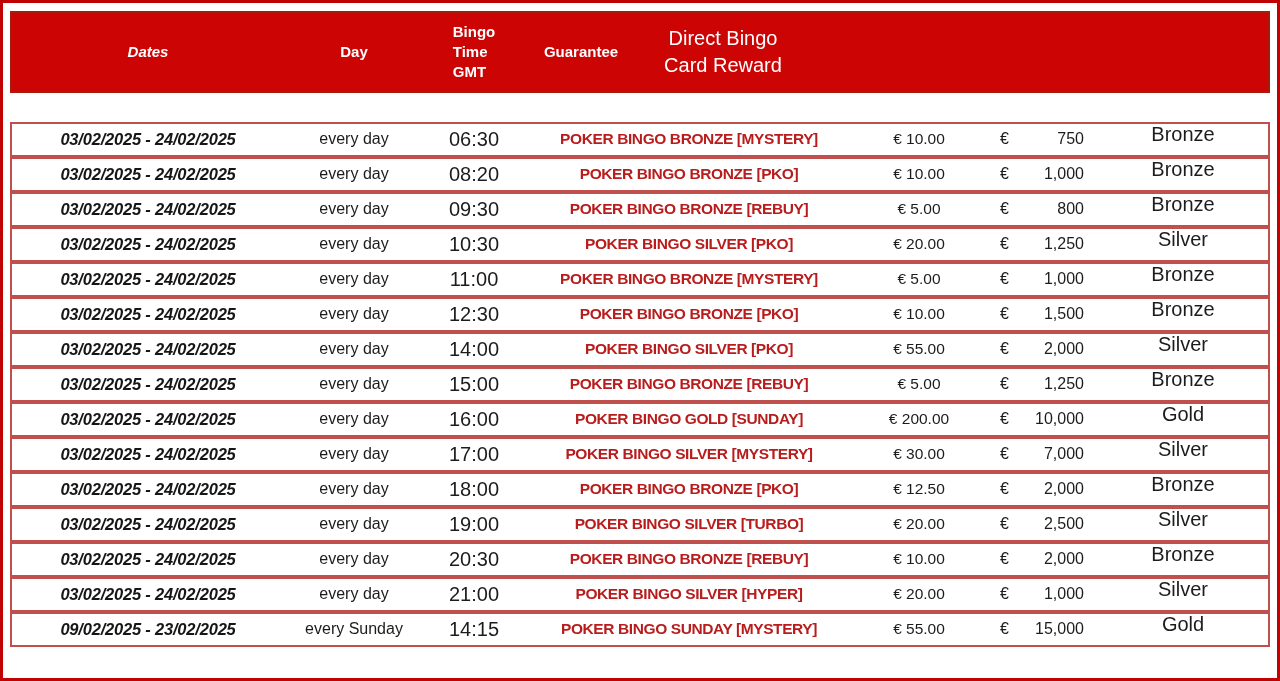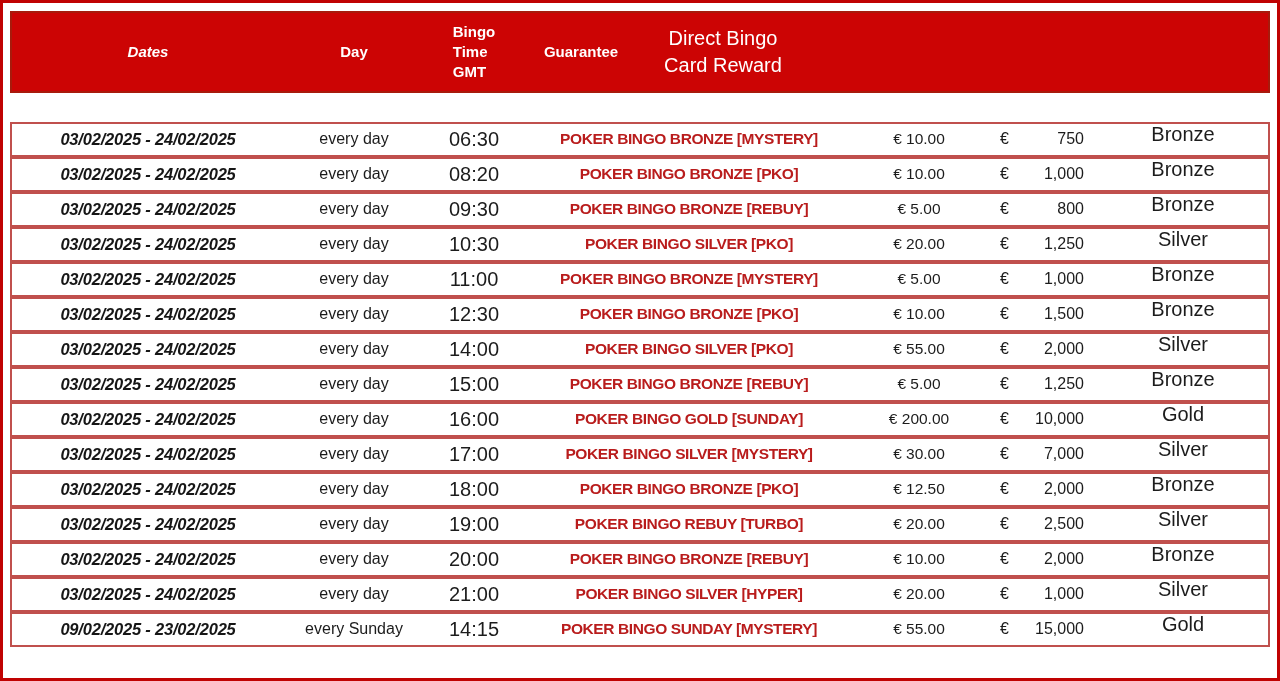--- a/index.html
+++ b/index.html
@@ -258,35 +258,35 @@
       </div>
       <div class="td c-reward">
         <span class="reward-text">Bronze</span>
       </div>
     </div>
 
     <div class="tr">
       <div class="td c-dates">03/02/2025 - 24/02/2025</div>
       <div class="td c-day">every day</div>
       <div class="td c-time">19:00</div>
-      <div class="td c-name">POKER BINGO REBUY [TURBO]</div>
+      <div class="td c-name">POKER BINGO SILVER [TURBO]</div>
       <div class="td c-buyin">€ 20.00</div>
       <div class="td c-guarantee">
         <span>€</span>
         <span>2,500</span>
       </div>
       <div class="td c-reward">
         <span class="reward-text">Silver</span>
       </div>
     </div>
 
     <div class="tr">
       <div class="td c-dates">03/02/2025 - 24/02/2025</div>
       <div class="td c-day">every day</div>
-      <div class="td c-time">20:00</div>
+      <div class="td c-time">20:30</div>
       <div class="td c-name">POKER BINGO BRONZE [REBUY]</div>
       <div class="td c-buyin">€ 10.00</div>
       <div class="td c-guarantee">
         <span>€</span>
         <span>2,000</span>
       </div>
       <div class="td c-reward">
         <span class="reward-text">Bronze</span>
       </div>
     </div>

